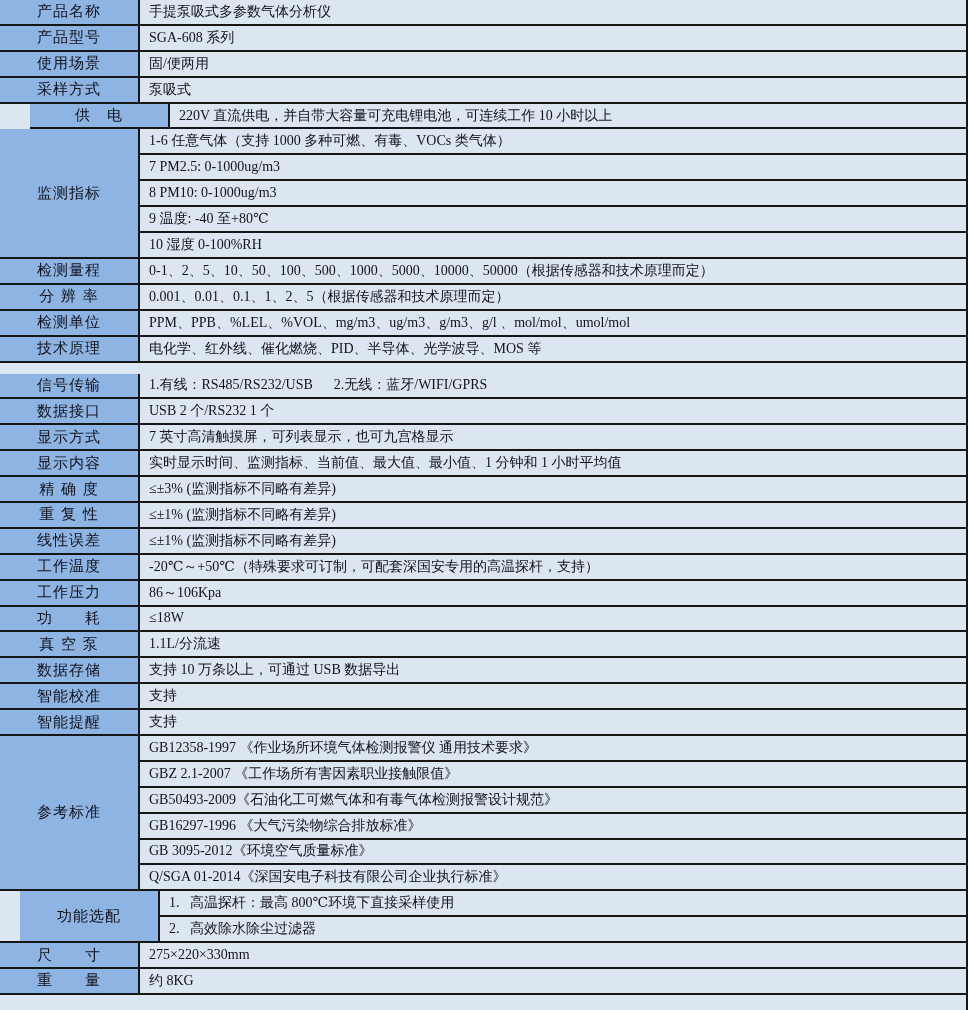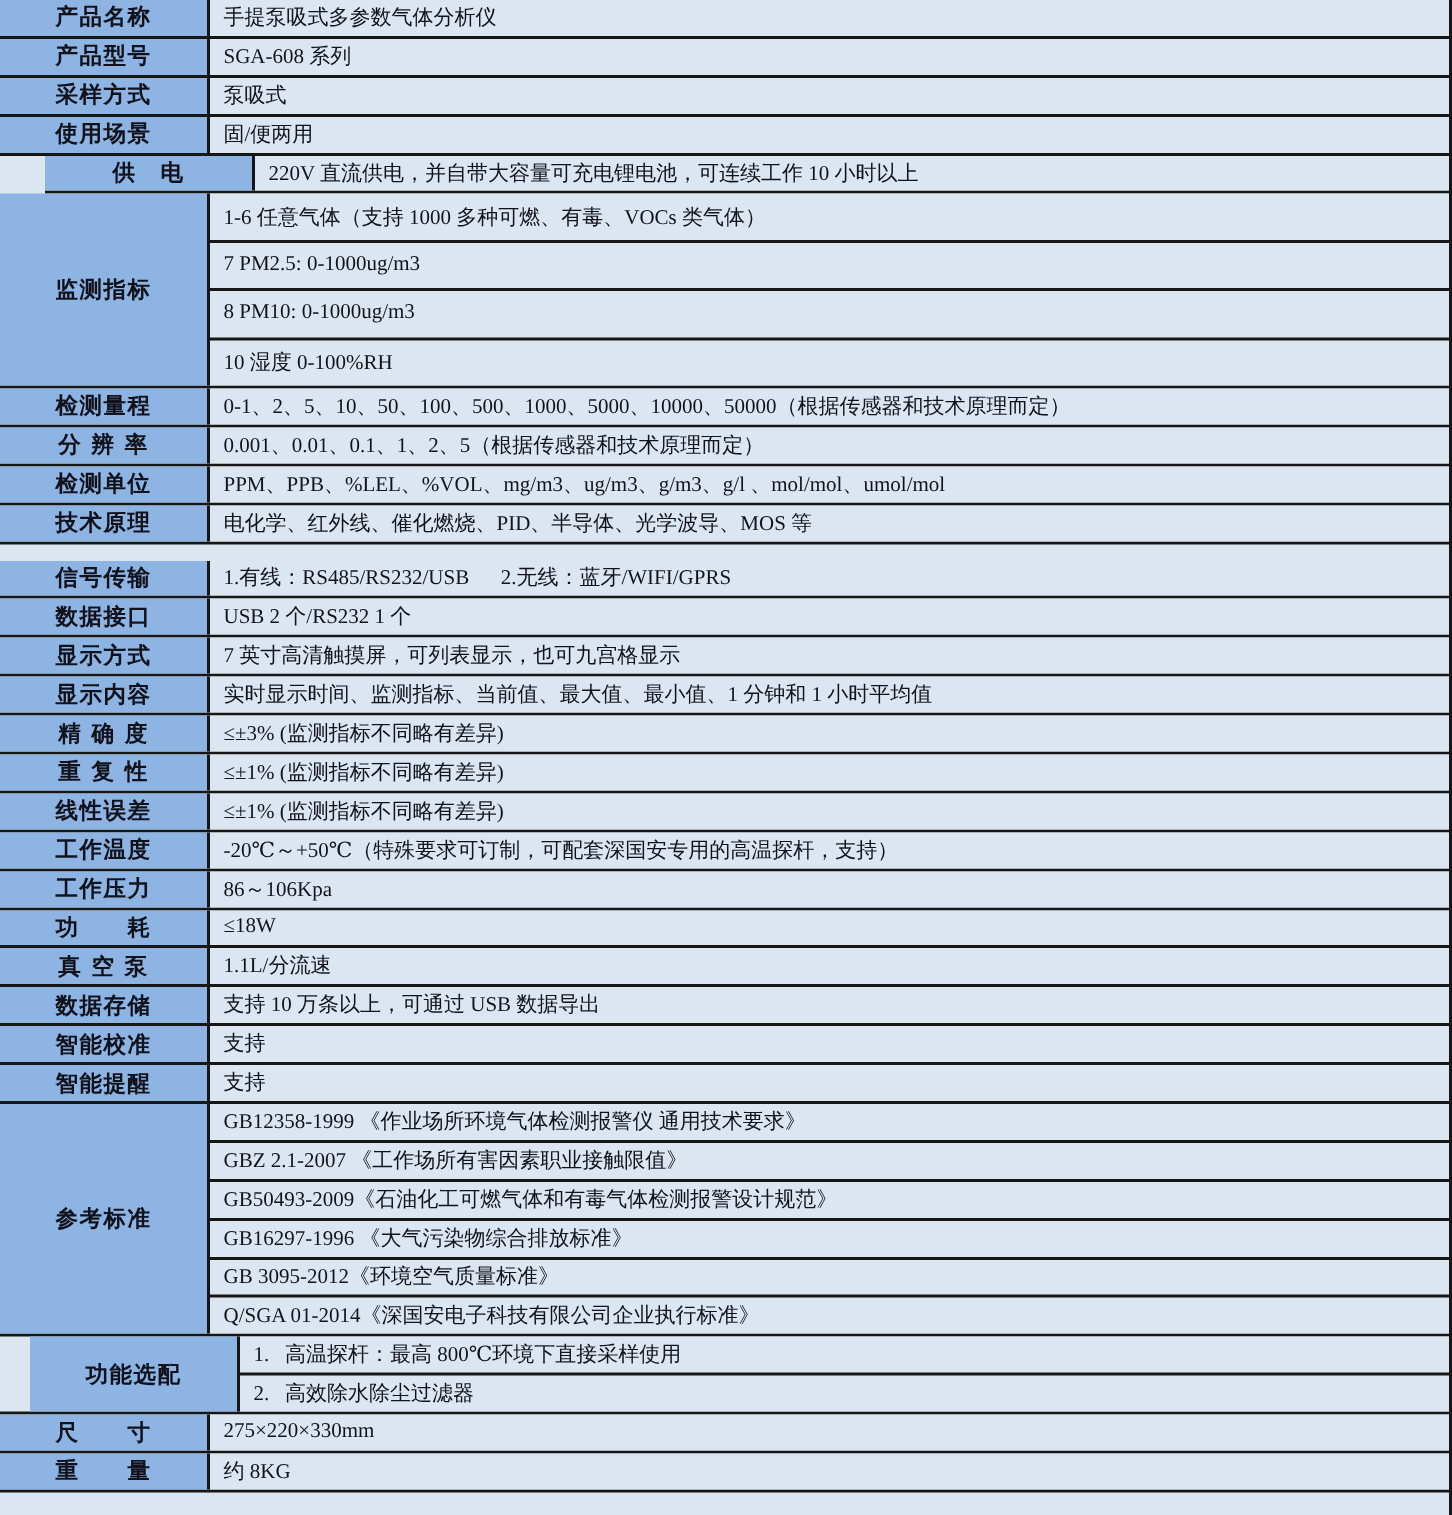--- a/index.html
+++ b/index.html
@@ -28,21 +28,21 @@
     border-bottom: 2px solid var(--border);
   }
   .spec-row:last-child { border-bottom-width: 2px; }
 
   .label-cell {
     background: var(--label-bg);
     border-right: 2px solid var(--border);
     display: flex;
     align-items: center;
     justify-content: center;
-    font-weight: 700;
+    font-weight: 400;
     font-size: 15px;
     color: var(--text);
     letter-spacing: 1px;
     white-space: pre;
     text-align: center;
   }
 
   .value-lines {
     display: flex;
     flex-direction: column;
@@ -72,43 +72,44 @@
         <div class="value-line">手提泵吸式多参数气体分析仪</div>
       </div>
     </div>
     <div class="spec-row" style="height: calc(1 * var(--u));">
       <div class="label-cell">产品型号</div>
       <div class="value-lines">
         <div class="value-line">SGA-608 系列</div>
       </div>
     </div>
     <div class="spec-row" style="height: calc(1 * var(--u));">
+      <div class="label-cell">使用场景</div>
+      <div class="value-lines">
+        <div class="value-line">固/便两用</div>
+      </div>
+    </div>
+    <div class="spec-row" style="height: calc(1 * var(--u));">
       <div class="label-cell">采样方式</div>
       <div class="value-lines">
         <div class="value-line">泵吸式</div>
-      </div>
-    </div>
-    <div class="spec-row" style="height: calc(1 * var(--u));">
-      <div class="label-cell">使用场景</div>
-      <div class="value-lines">
-        <div class="value-line">固/便两用</div>
       </div>
     </div>
     <div class="spec-row" style="height: calc(1 * var(--u)); margin-left: 30px;">
       <div class="label-cell">供　电</div>
       <div class="value-lines">
         <div class="value-line">220V 直流供电，并自带大容量可充电锂电池，可连续工作 10 小时以上</div>
       </div>
     </div>
     <div class="spec-row" style="height: calc(5 * var(--u));">
       <div class="label-cell">监测指标</div>
       <div class="value-lines">
         <div class="value-line">1-6 任意气体（支持 1000 多种可燃、有毒、VOCs 类气体）</div>
         <div class="value-line">7 PM2.5: 0-1000ug/m3</div>
         <div class="value-line">8 PM10: 0-1000ug/m3</div>
+        <div class="value-line">9 温度: -40 至+80℃</div>
         <div class="value-line">10 湿度 0-100%RH</div>
       </div>
     </div>
     <div class="spec-row" style="height: calc(1 * var(--u));">
       <div class="label-cell">检测量程</div>
       <div class="value-lines">
         <div class="value-line">0-1、2、5、10、50、100、500、1000、5000、10000、50000（根据传感器和技术原理而定）</div>
       </div>
     </div>
     <div class="spec-row" style="height: calc(1 * var(--u));">
@@ -209,21 +210,21 @@
     </div>
     <div class="spec-row" style="height: calc(1 * var(--u));">
       <div class="label-cell">智能提醒</div>
       <div class="value-lines">
         <div class="value-line">支持</div>
       </div>
     </div>
     <div class="spec-row" style="height: calc(6 * var(--u));">
       <div class="label-cell">参考标准</div>
       <div class="value-lines">
-        <div class="value-line">GB12358-1999 《作业场所环境气体检测报警仪 通用技术要求》</div>
+        <div class="value-line">GB12358-1997 《作业场所环境气体检测报警仪 通用技术要求》</div>
         <div class="value-line">GBZ 2.1-2007 《工作场所有害因素职业接触限值》</div>
         <div class="value-line">GB50493-2009《石油化工可燃气体和有毒气体检测报警设计规范》</div>
         <div class="value-line">GB16297-1996 《大气污染物综合排放标准》</div>
         <div class="value-line">GB 3095-2012《环境空气质量标准》</div>
         <div class="value-line">Q/SGA 01-2014《深国安电子科技有限公司企业执行标准》</div>
       </div>
     </div>
     <div class="spec-row" style="height: calc(2 * var(--u)); padding-left: 20px;">
       <div class="label-cell">功能选配</div>
       <div class="value-lines">

